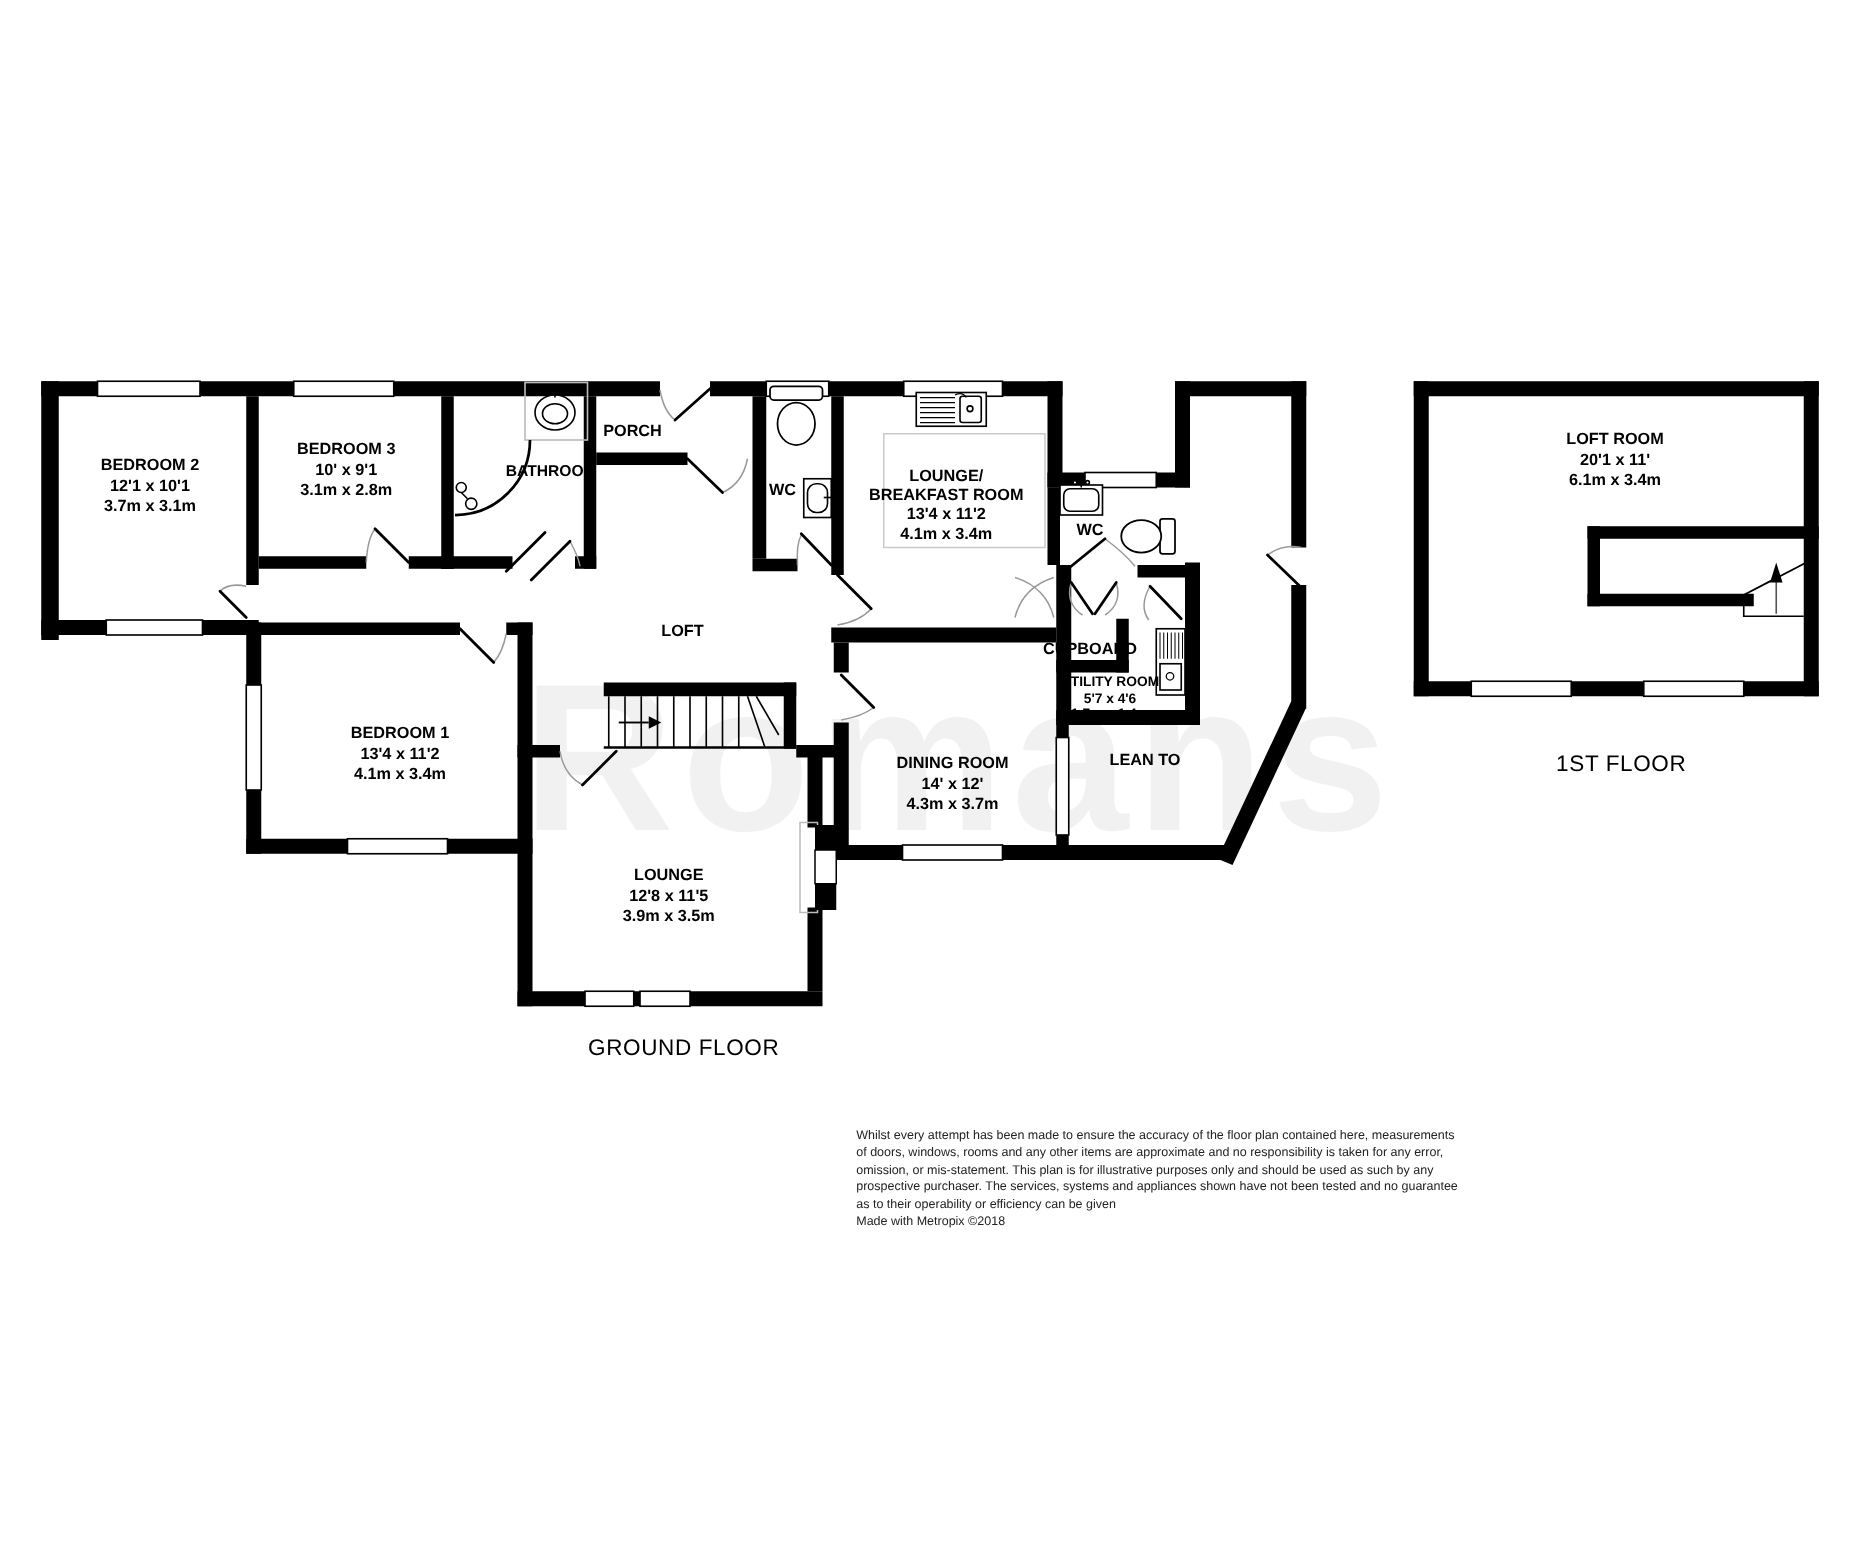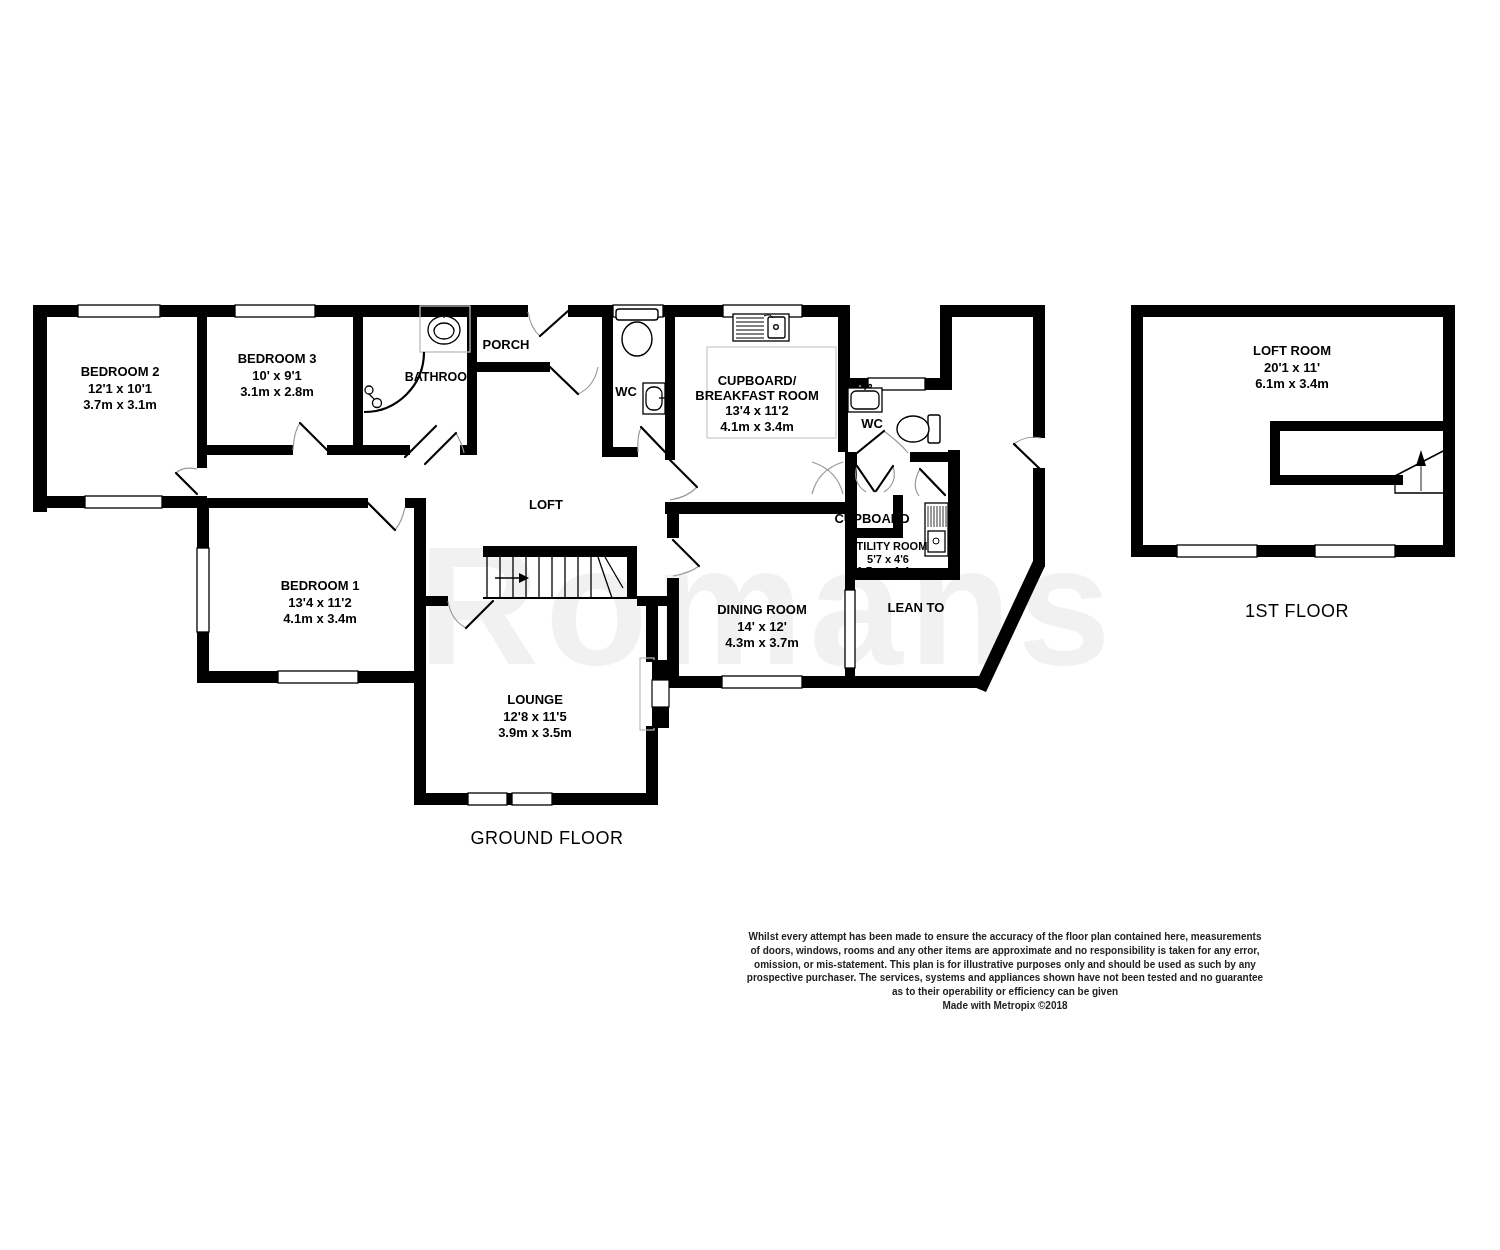--- a/index.html
+++ b/index.html
@@ -10,22 +10,22 @@
     font-size:168px;font-weight:bold;color:#000;opacity:0.05;letter-spacing:6px;
     white-space:nowrap;user-select:none;}
   .lbl{position:absolute;transform:translateX(-50%);text-align:center;color:#000;
        font-weight:bold;font-size:13px;line-height:16.5px;white-space:nowrap;}
   .lbl.kit{line-height:15.2px;}
   .lbl.mid{font-size:12.5px;text-align:center;}
   .lbl.small{font-size:11px;line-height:12.5px;}
   .lbl.tiny{font-size:13px;line-height:9px;}
   .floorlbl{position:absolute;transform:translateX(-50%);font-weight:normal;
        font-size:18px;letter-spacing:0.5px;color:#000;white-space:nowrap;}
-  .disclaimer{position:absolute;left:1005px;top:930px;width:640px;transform:translateX(-50%);
-       text-align:center;font-size:10px;line-height:13.8px;color:#222;font-weight:bold;}
+  .disclaimer{position:absolute;left:1005px;top:902px;width:640px;transform:translateX(-50%);
+       font-size:10px;line-height:13.8px;color:#222;font-weight:normal;}
 </style>
 </head>
 <body>
 
 <div class="stage">
 
   <div class="watermark">Romans</div>
 
   <svg class="plan-svg" width="1500" height="1250" viewBox="0 0 1500 1250">
 
@@ -268,21 +268,21 @@
     <div>3.1m x 2.8m</div>
   </div>
 
   <div class="lbl mid" style="left:441px;top:369px">BATHROOM</div>
 
   <div class="lbl" style="left:506px;top:337px">PORCH</div>
 
   <div class="lbl" style="left:626px;top:384px">WC</div>
 
   <div class="lbl kit" style="left:757px;top:373px">
-    <div>CUPBOARD/</div>
+    <div>LOUNGE/</div>
     <div>BREAKFAST ROOM</div>
     <div>13'4 x 11'2</div>
     <div>4.1m x 3.4m</div>
   </div>
 
   <div class="lbl" style="left:872px;top:416px">WC</div>
 
   <div class="lbl tiny" style="left:872px;top:514px">CUPBOARD</div>
 
   <div class="lbl small" style="left:888px;top:540px">

